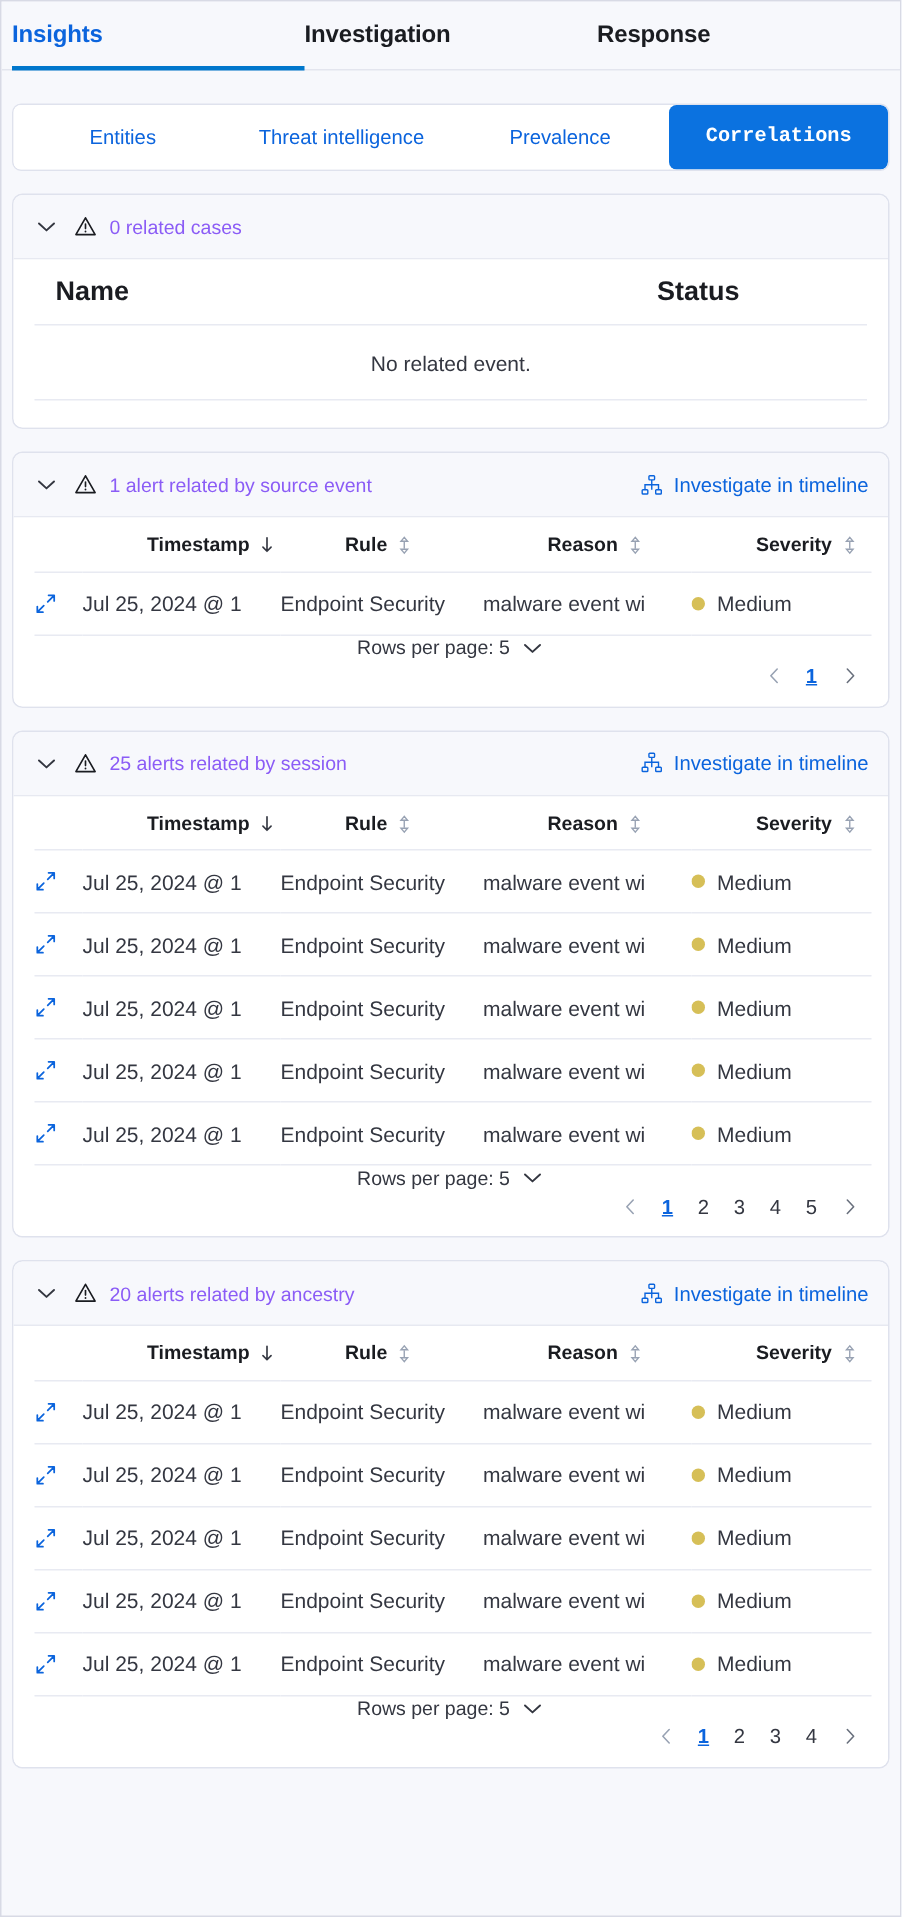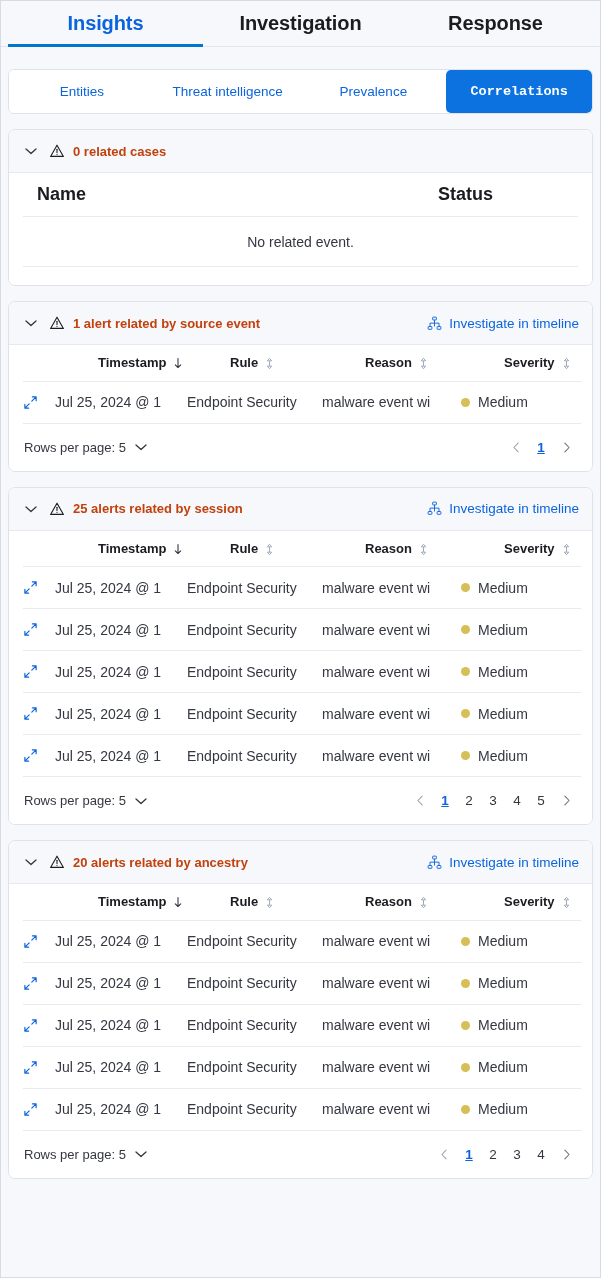--- a/index.html
+++ b/index.html
@@ -24,22 +24,21 @@
     display: flex;
     height: 46px;
     background: #f7f8fc;
     border-bottom: 1px solid #e3e5ee;
     padding: 0 7px;
   }
   .toptab {
     flex: 1 1 0;
     display: flex;
     align-items: center;
-    justify-content: center;
-    font-size: 20px;
+    font-size: 16px;
     font-weight: bold;
     color: #1a1c21;
     letter-spacing: -0.1px;
     position: relative;
     cursor: pointer;
   }
   .toptab.active { color: #0b64dd; }
   .toptab.active::after {
     content: "";
     position: absolute;
@@ -100,22 +99,22 @@
     flex: 0 0 auto;
     cursor: pointer;
   }
   .warn {
     width: 16px; height: 16px;
     margin-right: 8px;
     flex: 0 0 auto;
   }
   .panel-title {
     font-size: 13px;
-    font-weight: bold;
-    color: #c2410c;
+    font-weight: normal;
+    color: #8b5cf6;
     white-space: nowrap;
   }
   .panel-action {
     margin-left: auto;
     display: flex;
     align-items: center;
     gap: 7px;
     color: #0b64dd;
     font-size: 13.5px;
     cursor: pointer;
@@ -199,20 +198,21 @@
     background: #d6bf57;
     flex: 0 0 auto;
   }
 
   
   .tfoot {
     display: flex;
     align-items: center;
     height: 47px;
     padding: 0 1px;
+    flex-direction: column;
   }
   .rpp {
     display: flex;
     align-items: center;
     gap: 7px;
     font-size: 13px;
     color: #343741;
     cursor: pointer;
   }
   .pager {

